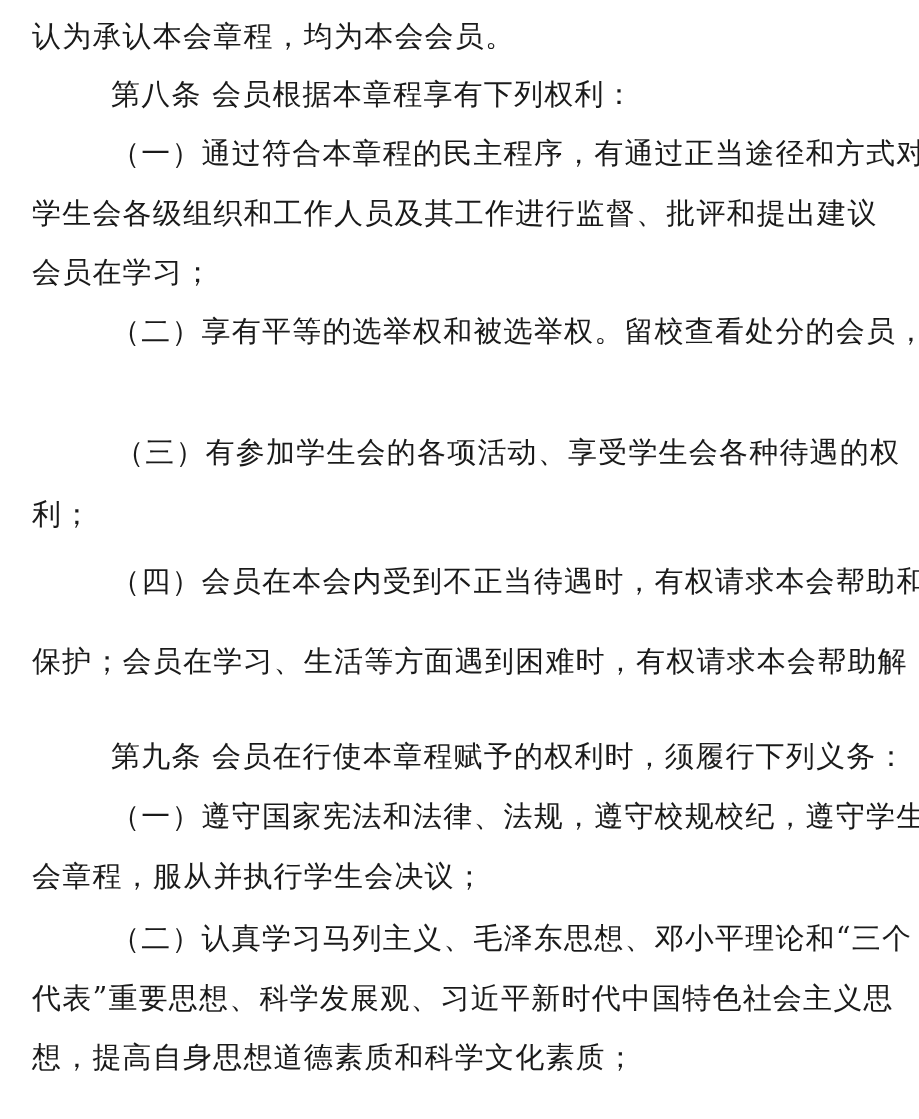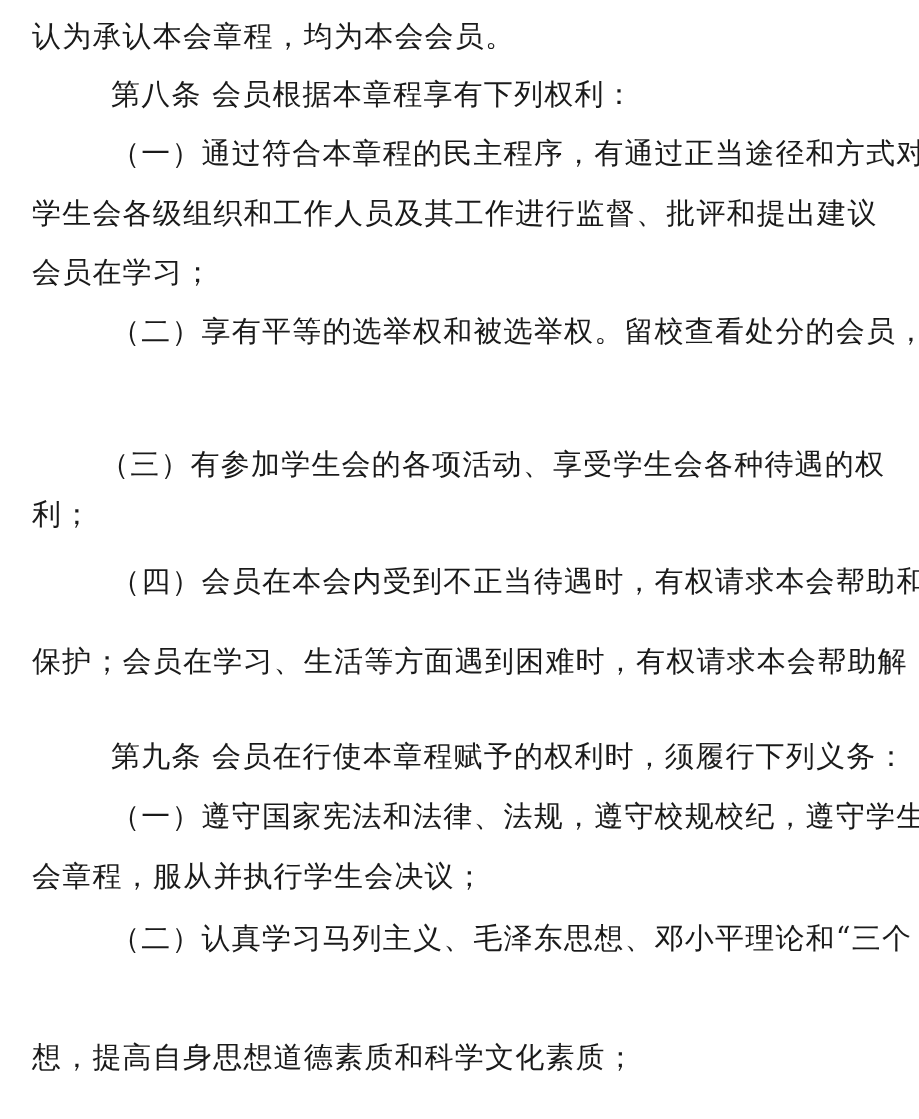--- a/index.html
+++ b/index.html
@@ -2,34 +2,35 @@
 <html><head>
 <meta charset="utf-8">
 <style>
   html, body { margin: 0; padding: 0; background: #ffffff; }
   body { width: 919px; height: 1119px; overflow: hidden; position: relative;
          font-family: "DejaVu Serif", "Liberation Serif", serif; color: #1a1a1a; }
   .page { position: absolute; left: 0; top: 0; width: 740px; height: 1119px; }
   .line { position: absolute; left: 32px; white-space: nowrap; font-size: 29px;
           line-height: 36px; letter-spacing: 1.2px; font-weight: 300; }
   .indent { left: 95px; margin-left: 16px; }
-  .indent3 { left: 100px; margin-top: 12px; }
+  .indent3 { left: 115px; }
 </style>
 </head>
 <body>
 
 <div class="page">
   <div class="line" style="top:18px">认为承认本会章程，均为本会会员。</div>
   <div class="line indent" style="top:76px">第八条  会员根据本章程享有下列权利：</div>
   <div class="line indent" style="top:135px">（一）通过符合本章程的民主程序，有通过正当途径和方式对</div>
   <div class="line" style="top:195px">学生会各级组织和工作人员及其工作进行监督、批评和提出建议</div>
   <div class="line" style="top:254px">会员在学习；</div>
   <div class="line indent" style="top:313px">（二）享有平等的选举权和被选举权。留校查看处分的会员，</div>
   <div class="line indent3" style="top:434px">（三）有参加学生会的各项活动、享受学生会各种待遇的权</div>
   <div class="line" style="top:496px">利；</div>
   <div class="line indent" style="top:563px">（四）会员在本会内受到不正当待遇时，有权请求本会帮助和</div>
   <div class="line" style="top:643px">保护；会员在学习、生活等方面遇到困难时，有权请求本会帮助解</div>
   <div class="line indent" style="top:738px">第九条  会员在行使本章程赋予的权利时，须履行下列义务：</div>
   <div class="line indent" style="top:798px">（一）遵守国家宪法和法律、法规，遵守校规校纪，遵守学生</div>
   <div class="line" style="top:858px">会章程，服从并执行学生会决议；</div>
   <div class="line indent" style="top:920px">（二）认真学习马列主义、毛泽东思想、邓小平理论和“三个</div>
+  <div class="line" style="top:980px">代表”重要思想、科学发展观、习近平新时代中国特色社会主义思</div>
   <div class="line" style="top:1039px">想，提高自身思想道德素质和科学文化素质；</div>
 </div>
 
 </body></html>

